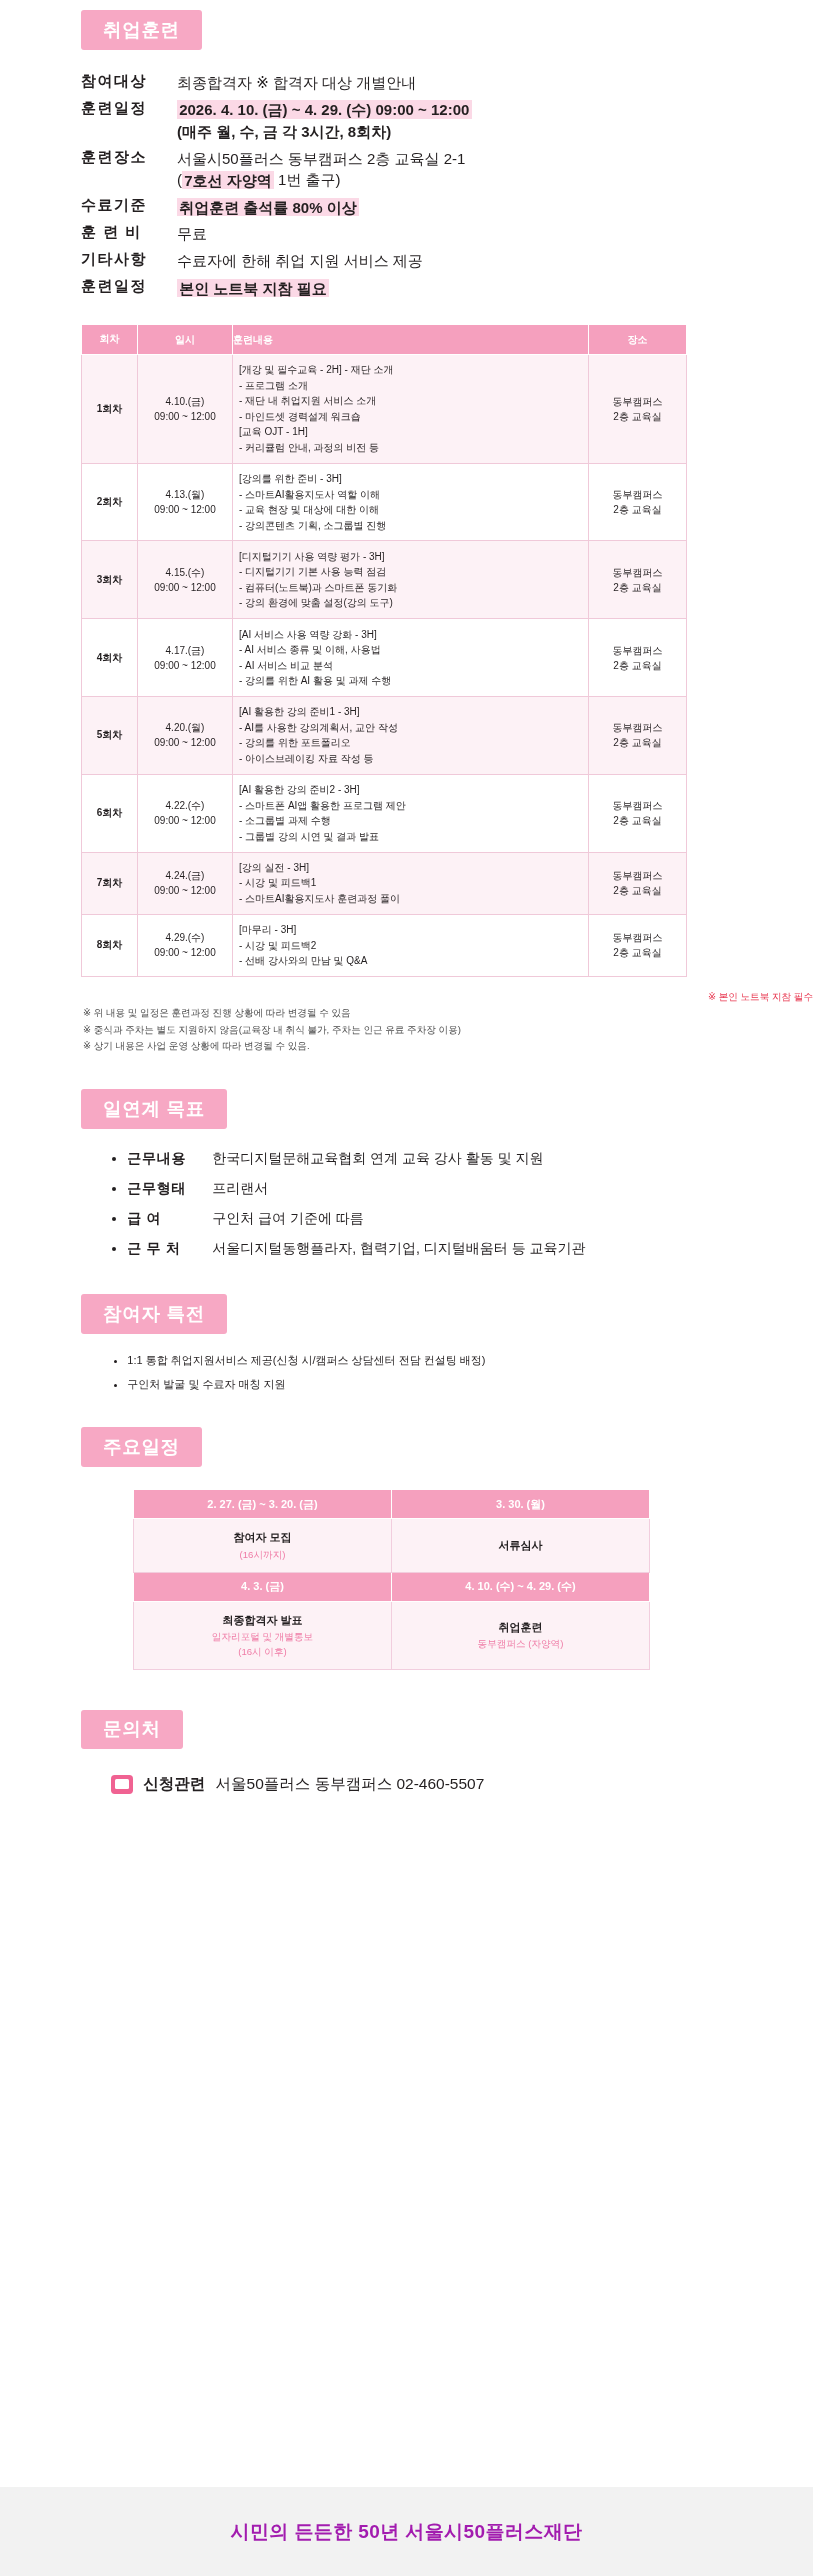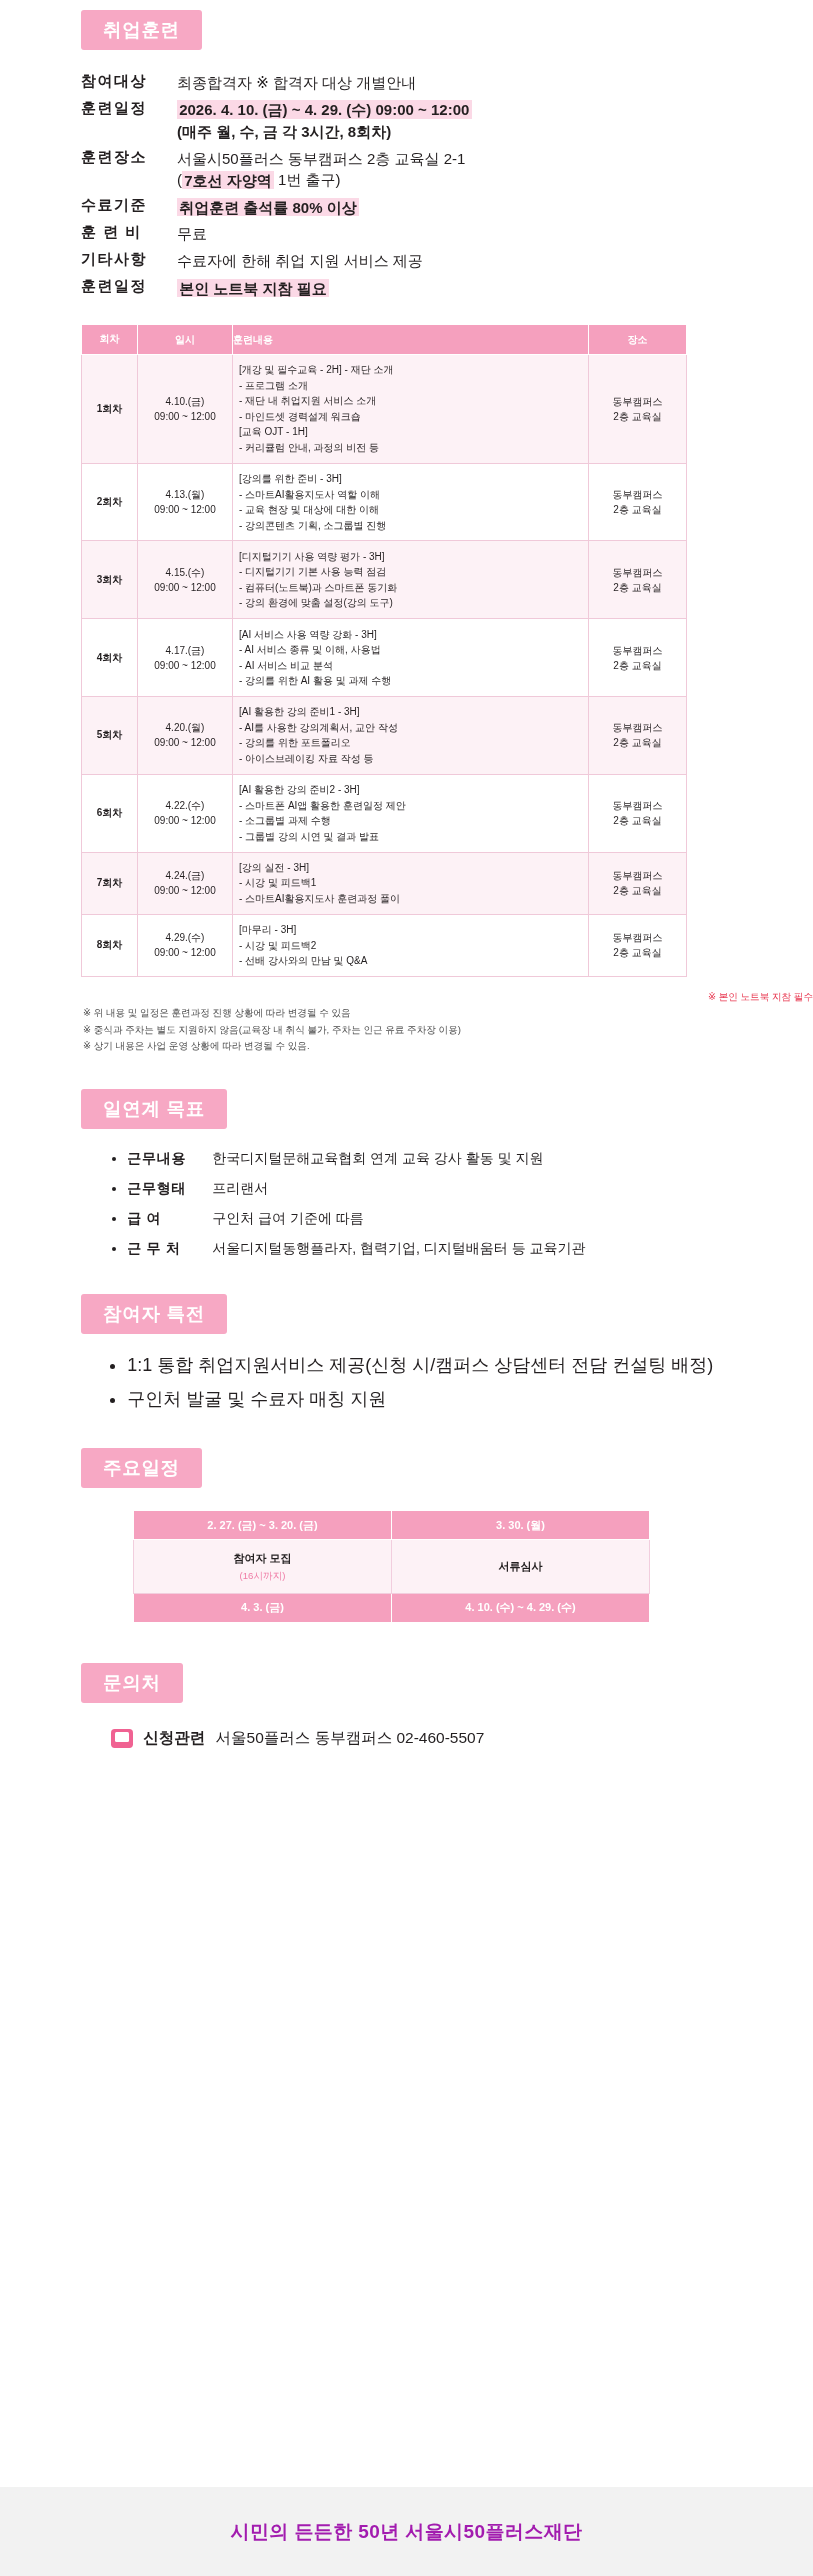--- a/index.html
+++ b/index.html
@@ -110,21 +110,21 @@
     color: #231f20;
   }
   .bullets li { margin-bottom: 9px; line-height: 1.5; }
   .bullets .blabel {
     font-weight: bold;
     display: inline-block;
     min-width: 81px;
     letter-spacing: 0.7px;
   }
   ul.dots { list-style: disc; padding-left: 16.3px; margin: 0; }
-  ul.dots-sm { list-style: disc; padding-left: 16.3px; margin: 0; font-size: 18px; }
+  ul.dots-sm { list-style: disc; padding-left: 16.3px; margin: 0; font-size: 11px; }
   ul.dots-sm li { margin-bottom: 7.4px; line-height: 1.5; }
 
   
   .grid-wrap { margin: 22px 0 0 133px; width: 517px; }
   table.grid {
     border-collapse: collapse;
     width: 517px;
     font-size: 11px;
     color: #231f20;
     text-align: center;
@@ -310,21 +310,21 @@
  - 강의를 위한 포트폴리오
  - 아이스브레이킹 자료 작성 등</td>
           <td class="col-place" style="white-space:pre-line">동부캠퍼스
 2층 교육실</td>
         </tr>
         <tr>
           <td class="col-no">6회차</td>
           <td class="col-date" style="white-space:pre-line">4.22.(수)
 09:00 ~ 12:00</td>
           <td class="col-body" style="white-space:pre-line">[AI 활용한 강의 준비2 - 3H]
- - 스마트폰 AI앱 활용한 훈련일정 제안
+ - 스마트폰 AI앱 활용한 프로그램 제안
  - 소그룹별 과제 수행
  - 그룹별 강의 시연 및 결과 발표</td>
           <td class="col-place" style="white-space:pre-line">동부캠퍼스
 2층 교육실</td>
         </tr>
         <tr>
           <td class="col-no">7회차</td>
           <td class="col-date" style="white-space:pre-line">4.24.(금)
 09:00 ~ 12:00</td>
           <td class="col-body" style="white-space:pre-line">[강의 실전 - 3H]
@@ -407,20 +407,31 @@
             <span class="sub-pink">(16시까지)</span>
           </td>
           <td>
             <span class="bold">서류심사</span>
           </td>
         </tr>
         <tr>
           <th>4. 3. (금)</th>
           <th>4. 10. (수) ~ 4. 29. (수)</th>
         </tr>
+        <tr>
+          <td>
+            <span class="bold">최종합격자 발표</span>
+            <span class="sub-pink" style="white-space:pre-line">일자리포털 및 개별통보
+(16시 이후)</span>
+          </td>
+          <td>
+            <span class="bold">취업훈련</span>
+            <span class="sub-pink">동부캠퍼스 (자양역)</span>
+          </td>
+        </tr>
       </tbody>
     </table>
   </div>
 
   <div class="pill-wrap" style="margin-top:40px;">
     <span class="pill">문의처</span>
   </div>
 
   <div class="contact">
     <span class="phone-ico"></span>

